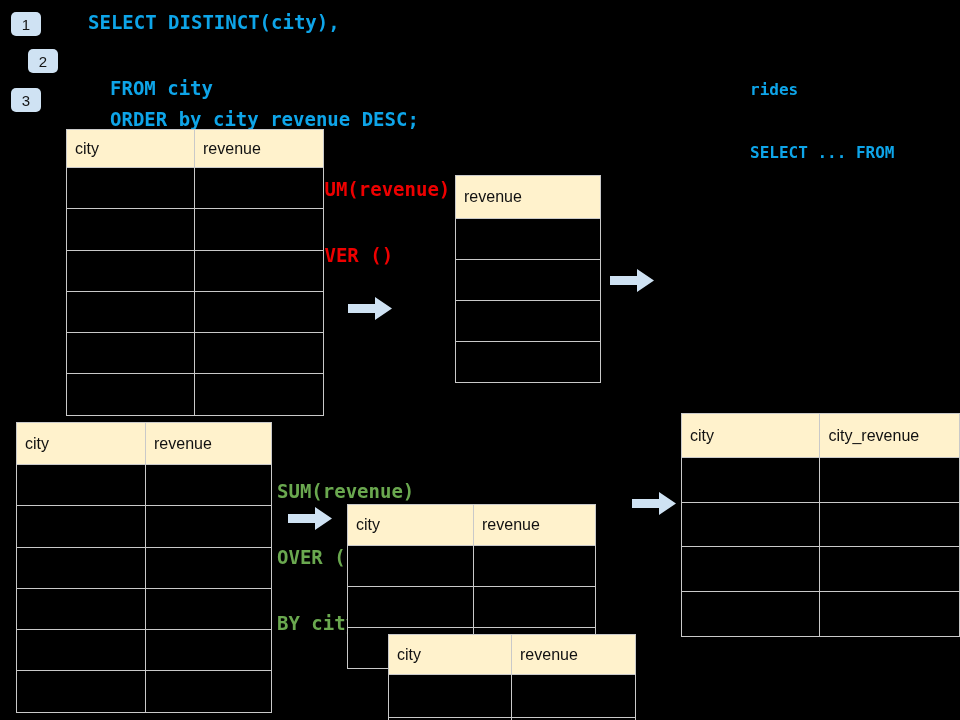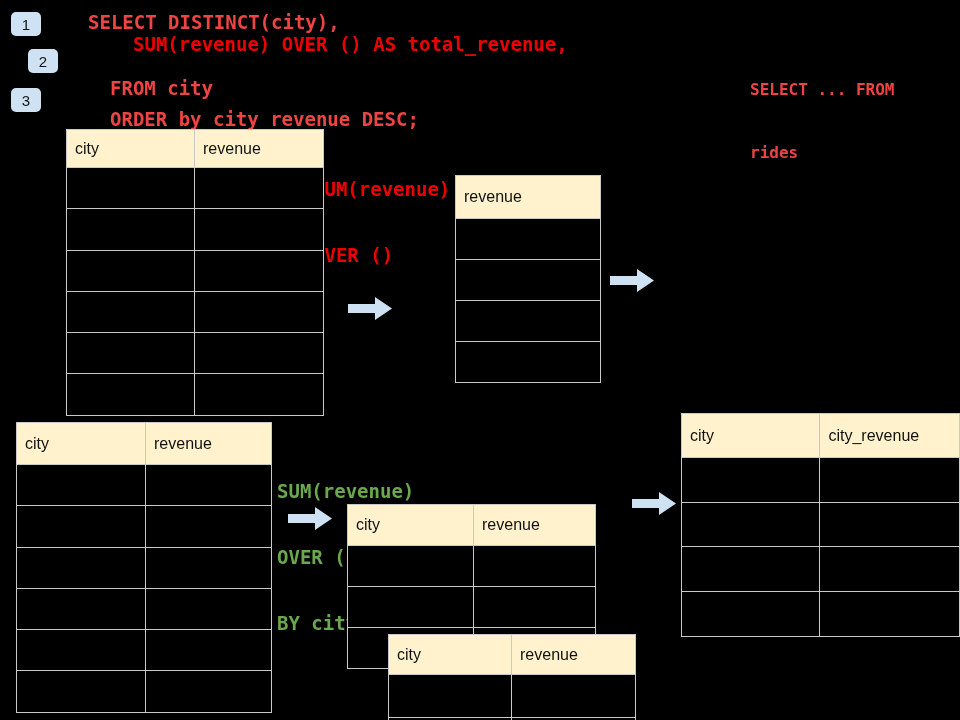--- a/index.html
+++ b/index.html
@@ -6,21 +6,21 @@
   .stage{
     position:relative;width:960px;height:720px;background:#000000;
     overflow:hidden;font-family:"Liberation Sans",sans-serif;
   }
   
   .code{
     position:absolute;font-family:"DejaVu Sans Mono",monospace;
     font-weight:bold;font-size:19px;line-height:22px;white-space:pre;
   }
   .code.small{font-size:16px;line-height:21px;}
-  .c-purple{color:#ef4444;}
+  .c-purple{color:#0ea5e9;}
   .c-red{color:#ee0000;}
   .c-green{color:#6aa84f;}
   
   .badge{
     position:absolute;width:30px;height:24px;background:#cfe2f3;
     border-radius:5px;color:#141414;font-size:15px;
     display:flex;align-items:center;justify-content:center;
   }
   
   table.tbl{position:absolute;border-collapse:collapse;table-layout:fixed;}
@@ -37,27 +37,26 @@
 </head>
 <body>
 
 <div class="stage">
 
   <div class="badge" style="left:11px;top:12px">1</div>
   <div class="badge" style="left:28px;top:49px">2</div>
   <div class="badge" style="left:11px;top:88px">3</div>
 
   <div class="code c-purple" style="left:88px;top:11px">SELECT DISTINCT(city),</div>
-  <div class="code c-red" style="left:133px;top:33px">SUM(revenue) OVER () AS total_revenue,</div>
   <div class="code c-purple" style="left:110px;top:77px">FROM city</div>
   <div class="code c-purple" style="left:110px;top:108px">ORDER by city_revenue DESC;</div>
 
   <div class="code small c-purple" style="left:750px;top:37px">
+    <div>rides</div>
     <div>SELECT ... FROM</div>
-    <div>rides</div>
   </div>
 
   <div class="code c-red" style="left:313px;top:134px">
     <div>SUM(revenue)</div>
     <div>OVER ()</div>
   </div>
 
   <div class="code c-green" style="left:277px;top:436px">
     <div>SUM(revenue)</div>
     <div>OVER (PARTITION</div>

